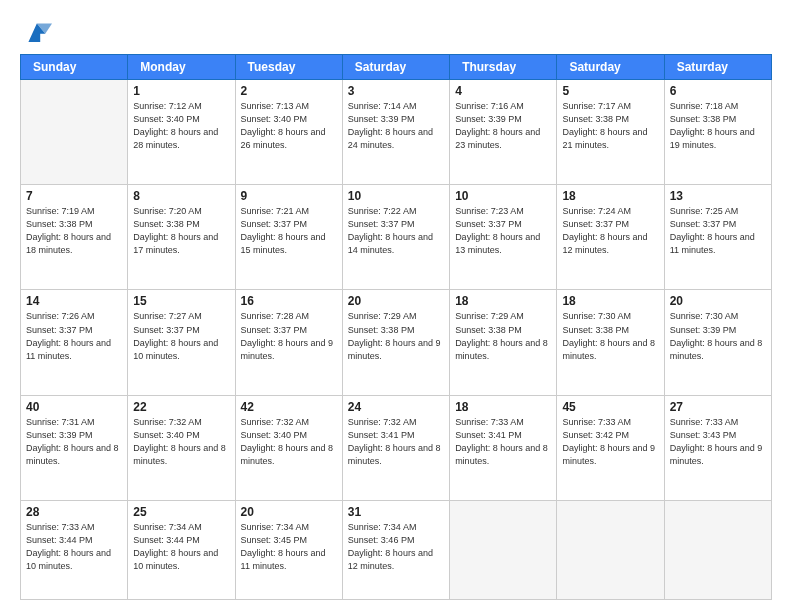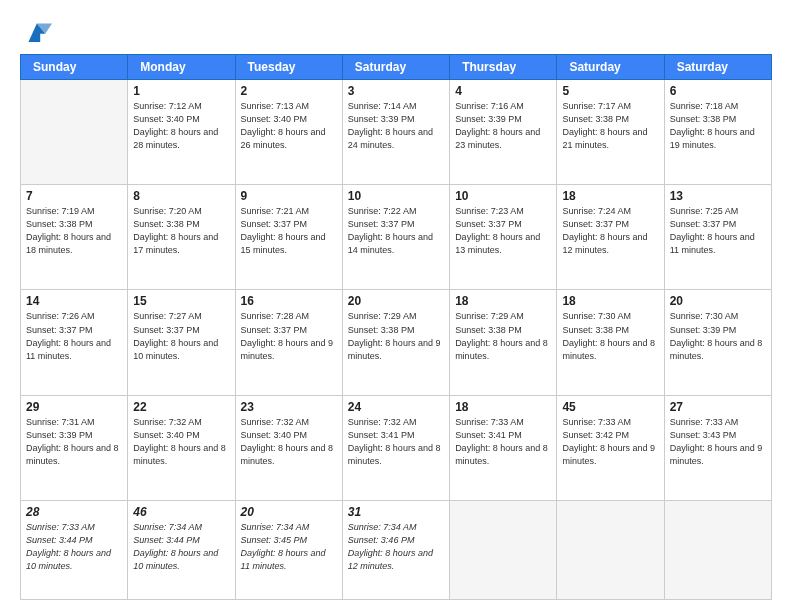--- a/index.html
+++ b/index.html
@@ -84,21 +84,20 @@
     .cell-text {
       font-size: 9px;
       line-height: 1.45;
       color: #333;
     }
     tr.week-row td {
       height: 82px;
     }
     .last-row td {
       height: 70px;
-      font-style: italic;
     }
   </style>
 </head>
 <body>
 
 <div class="page">
   <div class="header">
     <div class="logo">
       <svg class="logo-icon" viewBox="0 0 38 32" xmlns="http://www.w3.org/2000/svg">
         <polygon points="10,28 20,6 30,18 24,18 24,28" fill="#1a6ebf"></polygon>
@@ -212,29 +211,29 @@
             <span class="day-num">18</span>
             <div class="cell-text">Sunrise: 7:30 AM<br>Sunset: 3:38 PM<br>Daylight: 8 hours and 8 minutes.</div>
           </td>
           <td>
             <span class="day-num">20</span>
             <div class="cell-text">Sunrise: 7:30 AM<br>Sunset: 3:39 PM<br>Daylight: 8 hours and 8 minutes.</div>
           </td>
         </tr>
         <tr class="week-row">
           <td>
-            <span class="day-num">29</span>
+            <span class="day-num">40</span>
             <div class="cell-text">Sunrise: 7:31 AM<br>Sunset: 3:39 PM<br>Daylight: 8 hours and 8 minutes.</div>
           </td>
           <td>
             <span class="day-num">22</span>
             <div class="cell-text">Sunrise: 7:32 AM<br>Sunset: 3:40 PM<br>Daylight: 8 hours and 8 minutes.</div>
           </td>
           <td>
-            <span class="day-num">23</span>
+            <span class="day-num">42</span>
             <div class="cell-text">Sunrise: 7:32 AM<br>Sunset: 3:40 PM<br>Daylight: 8 hours and 8 minutes.</div>
           </td>
           <td>
             <span class="day-num">24</span>
             <div class="cell-text">Sunrise: 7:32 AM<br>Sunset: 3:41 PM<br>Daylight: 8 hours and 8 minutes.</div>
           </td>
           <td>
             <span class="day-num">18</span>
             <div class="cell-text">Sunrise: 7:33 AM<br>Sunset: 3:41 PM<br>Daylight: 8 hours and 8 minutes.</div>
           </td>
@@ -246,21 +245,21 @@
             <span class="day-num">27</span>
             <div class="cell-text">Sunrise: 7:33 AM<br>Sunset: 3:43 PM<br>Daylight: 8 hours and 9 minutes.</div>
           </td>
         </tr>
         <tr class="last-row">
           <td>
             <span class="day-num">28</span>
             <div class="cell-text">Sunrise: 7:33 AM<br>Sunset: 3:44 PM<br>Daylight: 8 hours and 10 minutes.</div>
           </td>
           <td>
-            <span class="day-num">46</span>
+            <span class="day-num">25</span>
             <div class="cell-text">Sunrise: 7:34 AM<br>Sunset: 3:44 PM<br>Daylight: 8 hours and 10 minutes.</div>
           </td>
           <td>
             <span class="day-num">20</span>
             <div class="cell-text">Sunrise: 7:34 AM<br>Sunset: 3:45 PM<br>Daylight: 8 hours and 11 minutes.</div>
           </td>
           <td>
             <span class="day-num">31</span>
             <div class="cell-text">Sunrise: 7:34 AM<br>Sunset: 3:46 PM<br>Daylight: 8 hours and 12 minutes.</div>
           </td>

